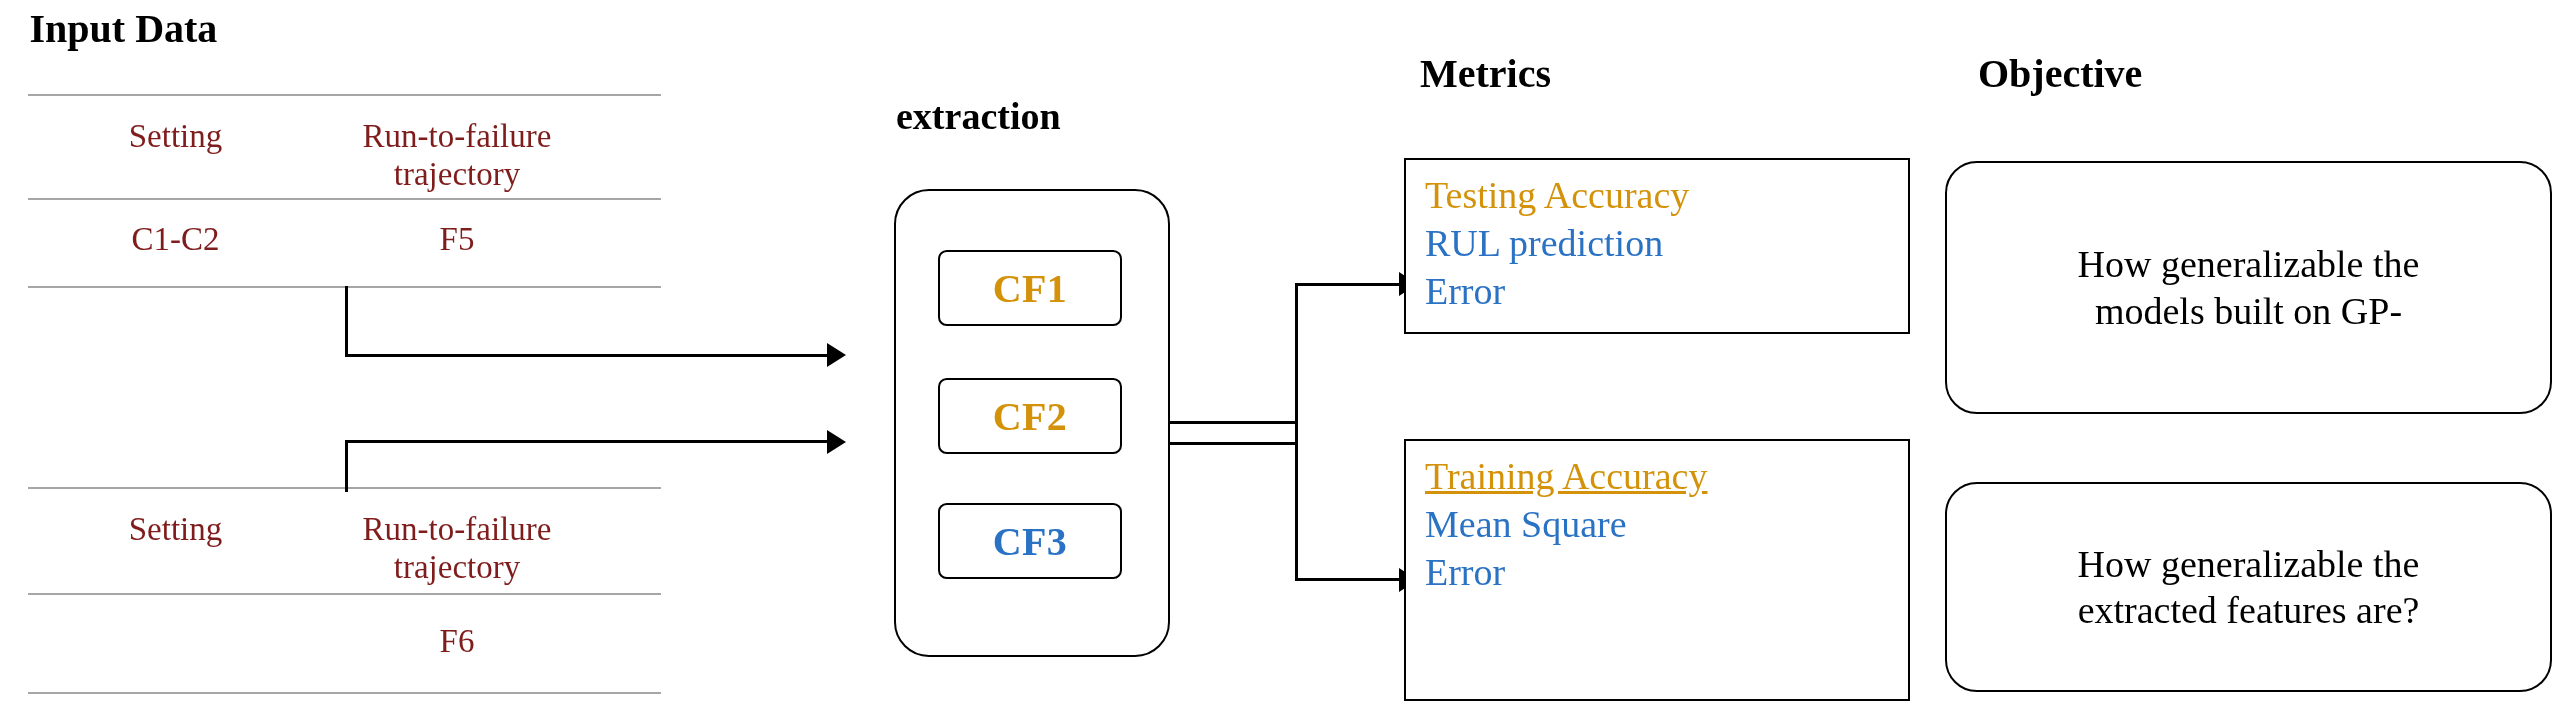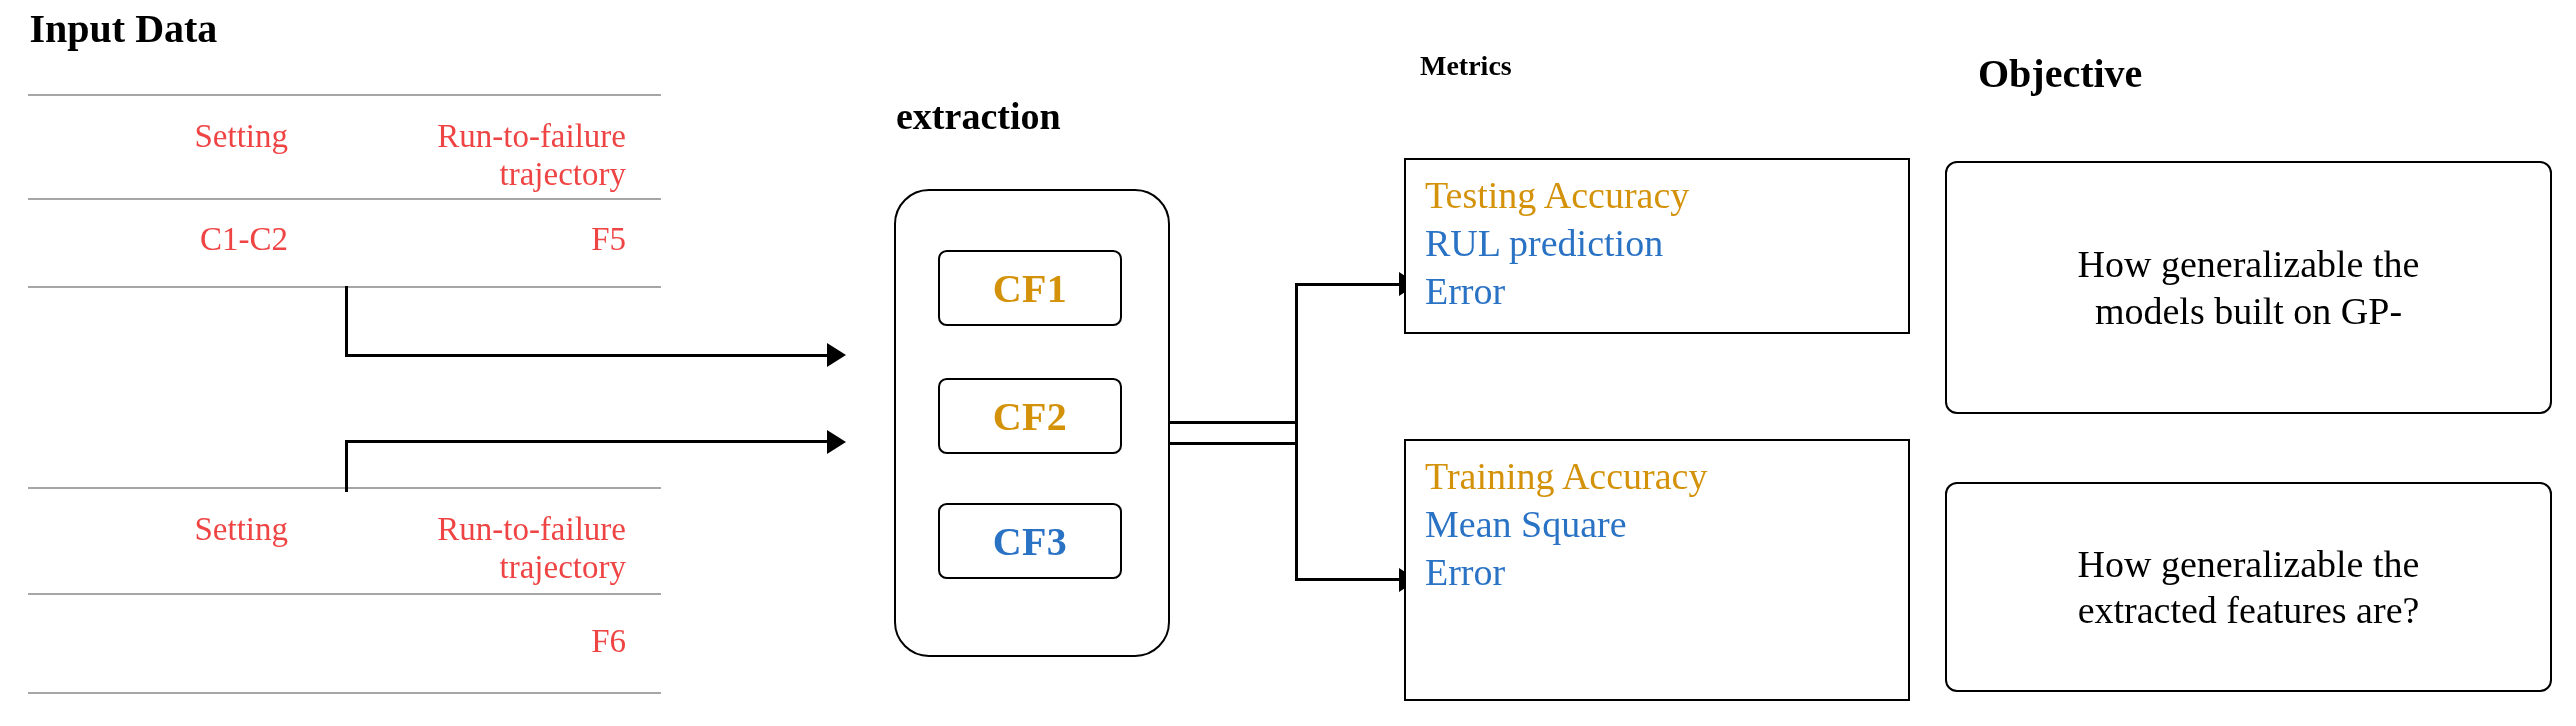--- a/index.html
+++ b/index.html
@@ -31,22 +31,22 @@
   }
   .tbl .hline {
     position: absolute;
     left: 0;
     width: 100%;
     height: 1.7px;
     background: #a6a6a6;
   }
   .tbl .cell {
     position: absolute;
-    text-align: right;
-    color: #ef4444;
+    text-align: center;
+    color: #7f1d1d;
     line-height: 1.12;
   }
 
   
   .gp-outer {
     position: absolute;
     border: 2.6px solid #000000;
     border-radius: 35px;
     box-sizing: border-box;
     background: #ffffff;
@@ -74,21 +74,21 @@
   }
   .metric-line {
     white-space: nowrap;
     line-height: 1.26;
   }
 
   
   .obj-box {
     position: absolute;
     border: 2.6px solid #000000;
-    border-radius: 12px;
+    border-radius: 32px;
     box-sizing: border-box;
     background: #ffffff;
     display: flex;
     align-items: center;
     justify-content: center;
     text-align: center;
     color: #000000;
     padding: 1px 26px;
   }
   .obj-text {
@@ -117,21 +117,21 @@
 </style>
 </head>
 <body>
 
 <div id="canvas">
 
   <div class="section-title" style="left:29.5px; top:5.2px; font-size:40px;">Input Data</div>
 
   <div class="section-title" style="left:896px; top:94px; font-size:38px;">extraction</div>
 
-  <div class="section-title" style="left:1420px; top:50px; font-size:28px;">Metrics</div>
+  <div class="section-title" style="left:1420px; top:50px; font-size:40px;">Metrics</div>
 
   <div class="section-title" style="left:1978px; top:50px; font-size:40px;">Objective</div>
 
   <div class="tbl" style="left:28px; top:94px; width:633px; height:199px;">
     <div class="hline" style="top:0;"></div>
     <div class="hline" style="top:104px;"></div>
     <div class="hline" style="top:192px;"></div>
 
     <div class="cell" style="left:35px; top:24px; width:225px; font-size:33px;">Setting</div>
     <div class="cell" style="left:260px; top:24px; width:338px; font-size:33px;">Run-to-failure</div>
@@ -185,21 +185,21 @@
   <div class="seg-h" style="left:1295px; top:578px; width:109px;"></div>
   <div class="arrow-right" style="left:1399px; top:568px;"></div>
 
   <div class="metric-box" style="left:1404px; top:158px; width:506px; height:176px;">
     <div class="metric-line" style="font-size:38px; color:#d3920a;">Testing Accuracy</div>
     <div class="metric-line" style="font-size:38px; color:#2a72c4;">RUL  prediction</div>
     <div class="metric-line" style="font-size:38px; color:#2a72c4;">Error</div>
   </div>
 
   <div class="metric-box" style="left:1404px; top:439px; width:506px; height:262px;">
-    <div class="metric-line" style="font-size:38px; color:#d3920a;">Training Accuracy</div>
+    <div class="metric-line" style="font-size:38px; color:#d3920a;text-decoration:underline;">Training Accuracy</div>
     <div class="metric-line" style="font-size:38px; color:#2a72c4;">Mean Square</div>
     <div class="metric-line" style="font-size:38px; color:#2a72c4;">Error</div>
   </div>
 
   <div class="obj-box" style="left:1945px; top:161px; width:607px; height:253px;">
     <div class="obj-text" style="font-size:38px;">
       <div>How generalizable the</div>
       <div>models built on GP-</div>
     </div>
   </div>

